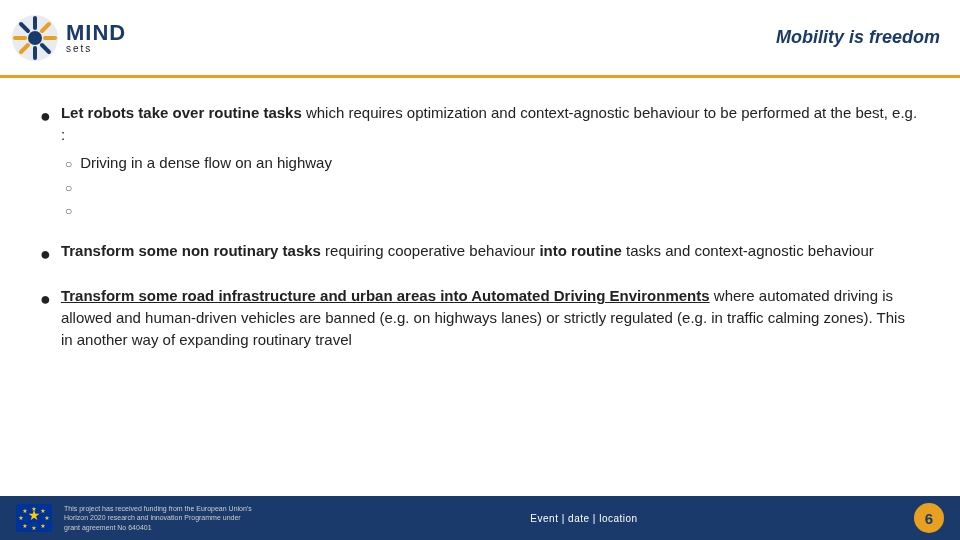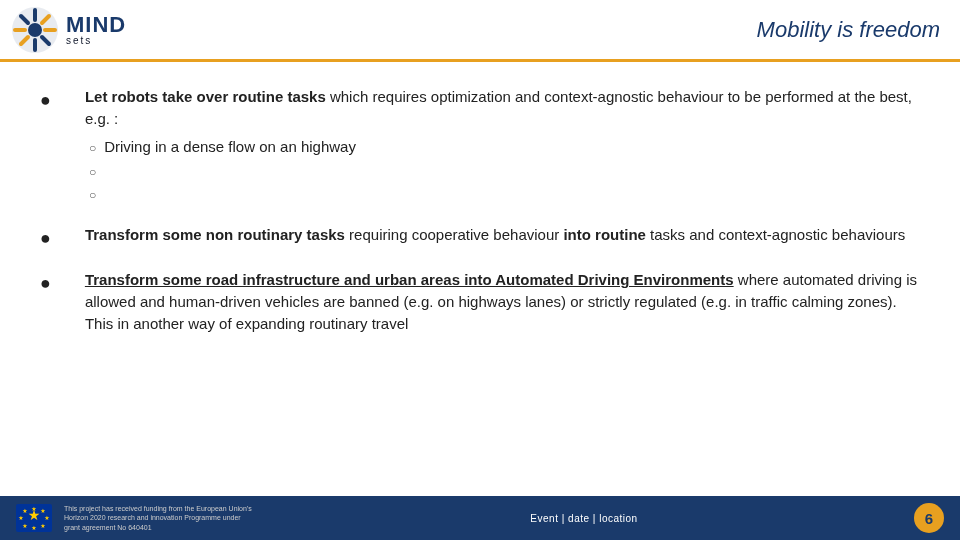--- a/index.html
+++ b/index.html
@@ -10,21 +10,21 @@
       background: #ffffff;
       overflow: hidden;
       position: relative;
     }
 
     
     .header {
       display: flex;
       align-items: center;
       justify-content: space-between;
-      height: 62px;
+      height: 78px;
       background: #ffffff;
       padding: 0 20px 0 10px;
       border-bottom: 3px solid #e8a020;
     }
 
     .logo-area {
       display: flex;
       align-items: center;
       gap: 6px;
     }
@@ -48,23 +48,23 @@
     }
 
     .logo-sets {
       font-size: 10px;
       color: #0f172a;
       letter-spacing: 2px;
     }
 
     .header-tagline {
       font-style: italic;
-      font-size: 22px;
+      font-size: 18px;
       color: #1a3a6b;
-      font-weight: normal;
+      font-weight: bold;
     }
 
     
     .content {
       padding: 24px 40px 10px 40px;
       height: calc(540px - 62px - 44px);
       overflow: hidden;
     }
 
     .bullet-section {
@@ -82,21 +82,20 @@
 
     .bullet-dot {
       font-size: 18px;
       margin-top: 1px;
       flex-shrink: 0;
       color: #222;
     }
 
     .bullet-text {
       flex: 1;
-      margin-left: 24px;
     }
 
     .sub-list {
       list-style: none;
       margin-top: 6px;
       margin-left: 4px;
     }
 
     .sub-list li {
       display: flex;
@@ -217,21 +216,21 @@
           </li>
         </ul>
       </div>
     </div>
   </div>
 
   <div class="bullet-section">
     <div class="bullet-item">
       <span class="bullet-dot">●</span>
       <div class="bullet-text">
-        <span class="bold">Transform some non routinary tasks</span><span> requiring cooperative behaviour </span><span class="bold">into routine</span><span> tasks and context-agnostic behaviours</span>
+        <span class="bold">Transform some non routinary tasks</span><span> requiring cooperative behaviour </span><span class="bold">into routine</span><span> tasks and context-agnostic behaviour</span>
       </div>
     </div>
   </div>
 
   <div class="bullet-section">
     <div class="bullet-item">
       <span class="bullet-dot">●</span>
       <div class="bullet-text">
         <span class="bold underline">Transform some road infrastructure and urban areas into Automated Driving Environments</span><span> where automated driving is allowed and human-driven vehicles are banned (e.g. on highways lanes) or strictly regulated (e.g. in traffic calming zones). This in another way of expanding routinary travel</span>
       </div>

